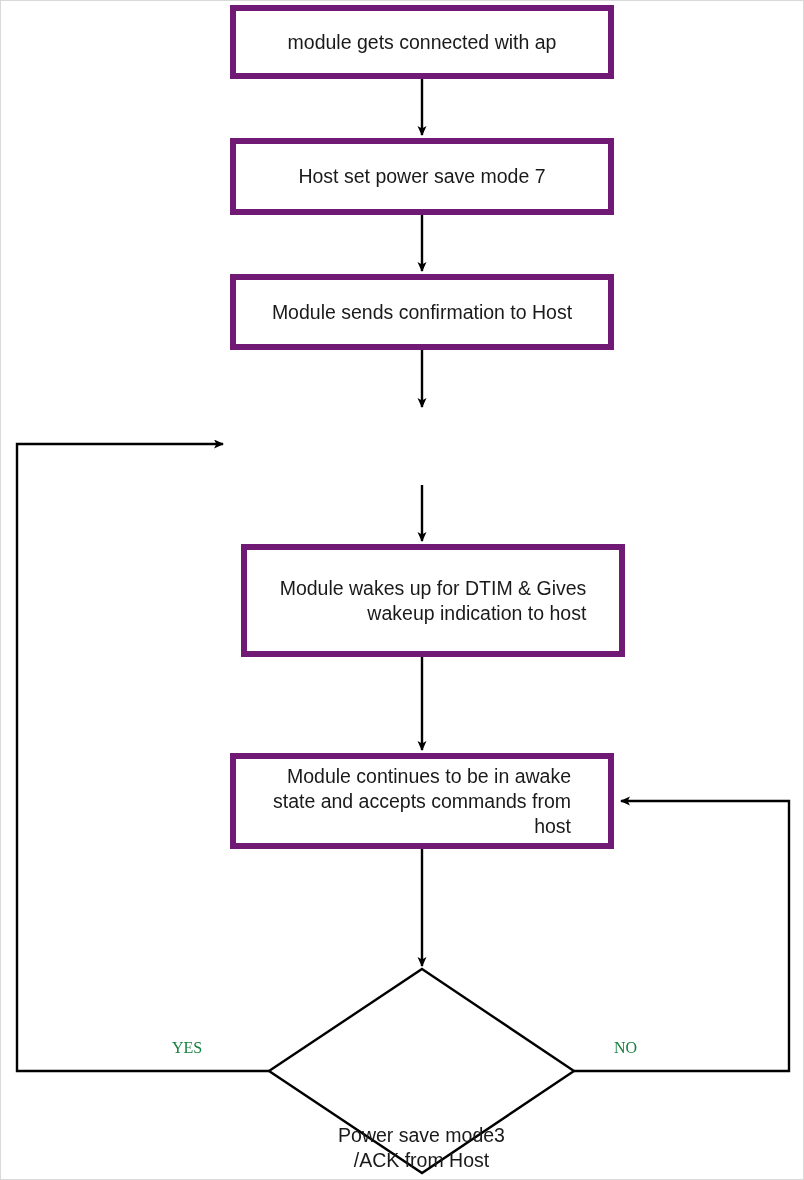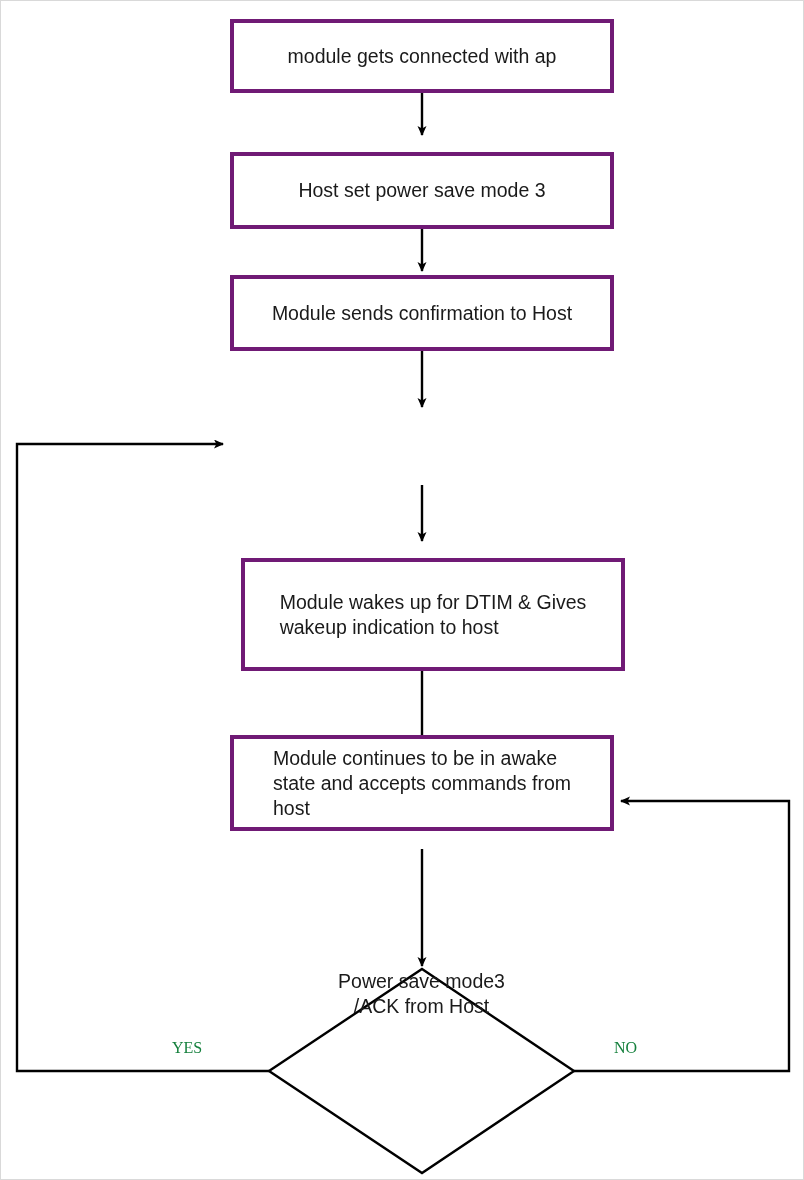--- a/index.html
+++ b/index.html
@@ -21,40 +21,39 @@
   .flow-svg {
     position: absolute;
     top: 0;
     left: 0;
     width: 804px;
     height: 1180px;
   }
   .node-box {
     position: absolute;
     box-sizing: border-box;
-    border: 4px solid #701a75;
+    border: 6px solid #701a75;
     background: #ffffff;
     display: flex;
     align-items: center;
     justify-content: center;
-    text-align: left;
-    margin-top: 14px;
+    text-align: right;
   }
   .node-text {
     font-family: "Liberation Sans", sans-serif;
     font-size: 19.5px;
     line-height: 25px;
     color: #1a1a1a;
     white-space: pre-line;
     padding: 0 6px;
   }
   .decision {
     position: absolute;
     display: flex;
-    align-items: flex-start;
+    align-items: flex-end;
     justify-content: center;
     text-align: center;
     pointer-events: none;
   }
   .decision .node-text {
     position: relative;
     z-index: 2;
     white-space: pre-line;
   }
   .edge-label {
@@ -95,34 +94,34 @@
     <path d="M 268 1070 L 16 1070 L 16 443 L 222 443" fill="none" stroke="#000000" stroke-width="2.4" marker-end="url(#arrow)"></path>
 
     <path d="M 573 1070 L 788 1070 L 788 800 L 620 800" fill="none" stroke="#000000" stroke-width="2.4" marker-end="url(#arrow)"></path>
   </svg>
 
   <div class="node-box" style="left:229px; top:4px; width:384px; height:74px;">
     <span class="node-text">module gets connected with ap</span>
   </div>
 
   <div class="node-box" style="left:229px; top:137px; width:384px; height:77px;">
-    <span class="node-text">Host set power save mode 3</span>
+    <span class="node-text">Host set power save mode 7</span>
   </div>
 
-  <div class="node-box" style="left:229px; top:260px; width:384px; height:76px;">
+  <div class="node-box" style="left:229px; top:273px; width:384px; height:76px;">
     <span class="node-text">Module sends confirmation to Host</span>
   </div>
 
 
   <div class="node-box" style="left:240px; top:543px; width:384px; height:113px;">
     <span class="node-text">Module wakes up for DTIM &amp; Gives
 wakeup indication to host</span>
   </div>
 
-  <div class="node-box" style="left:229px; top:720px; width:384px; height:96px;">
+  <div class="node-box" style="left:229px; top:752px; width:384px; height:96px;">
     <span class="node-text">Module continues to be in awake
 state and accepts commands from
 host</span>
   </div>
 
   <div class="decision" style="left:268px; top:968px; width:305px; height:204px;">
     <span class="node-text">Power save mode3
 /ACK from Host</span>
   </div>
 

